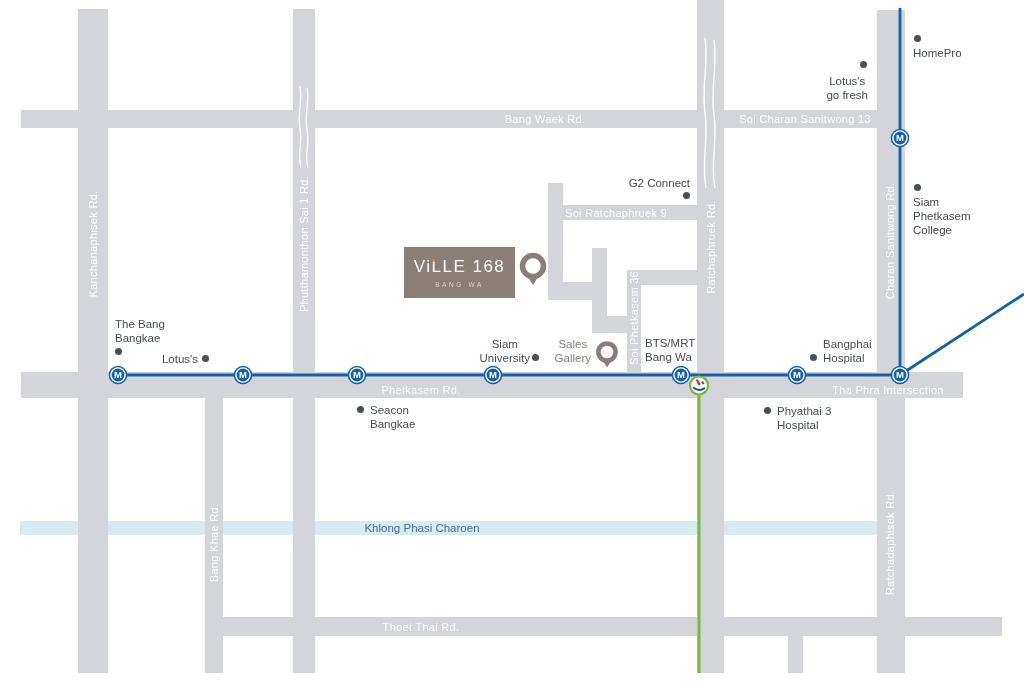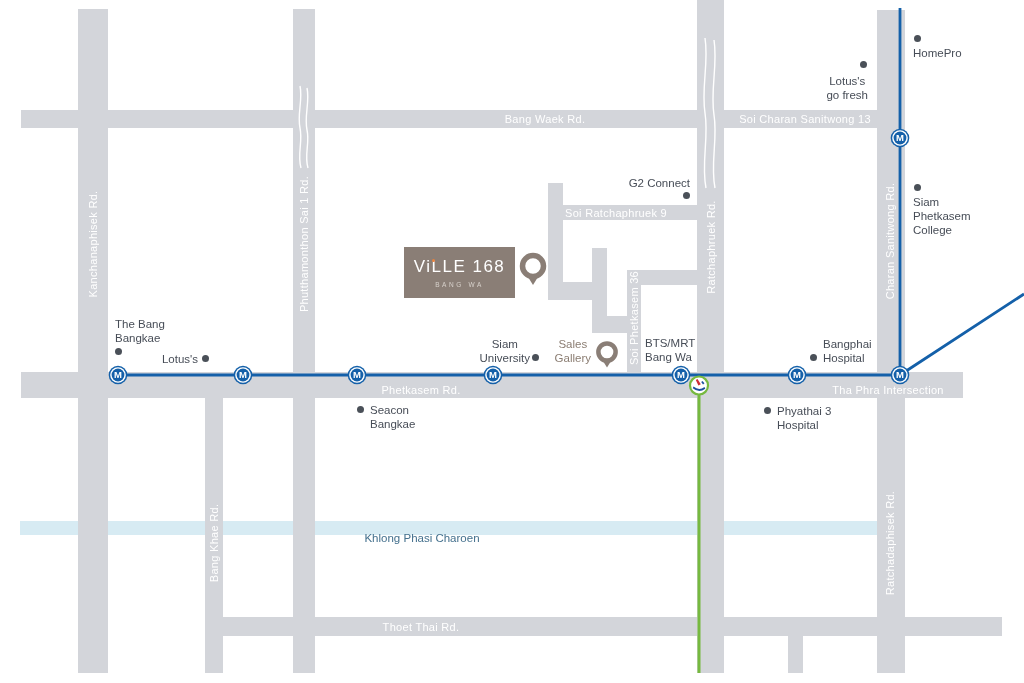--- a/index.html
+++ b/index.html
@@ -22,21 +22,21 @@
             justify-content:center;}
   .logo-title{font-size:17px;letter-spacing:1.5px;line-height:17px;}
   .logo-sub{font-size:6.5px;letter-spacing:2.6px;margin-top:6px;}
   .logo-idot{position:absolute;width:3px;height:3px;border-radius:50%;z-index:8;}
 </style>
 </head>
 <body>
 
 <div id="stage">
   <div class="canal" id="canal" style="left: 20px; top: 521px; width: 857px; height: 14px; background: rgb(215, 235, 243);"></div>
-  <div class="canal-label" id="canal-label" style="left: 422px; top: 528px; color: rgb(68, 112, 141); margin-top: 10px;">Khlong Phasi Charoen</div>
+  <div class="canal-label" id="canal-label" style="left: 422px; top: 528px; color: rgb(68, 112, 141);">Khlong Phasi Charoen</div>
 
   <div id="roads-layer">
       <div class="road" style="left: 78px; top: 9px; width: 30px; height: 664px;"></div>
       <div class="road" style="left: 293px; top: 9px; width: 22px; height: 664px;"></div>
       <div class="road" style="left: 697px; top: 0px; width: 27px; height: 673px;"></div>
       <div class="road" style="left: 877px; top: 10px; width: 28px; height: 663px;"></div>
       <div class="road" style="left: 205px; top: 398px; width: 18px; height: 275px;"></div>
       <div class="road" style="left: 788px; top: 636px; width: 15px; height: 37px;"></div>
       <div class="road" style="left: 21px; top: 110px; width: 856px; height: 18px;"></div>
       <div class="road" style="left: 21px; top: 372px; width: 942px; height: 26px;"></div>

